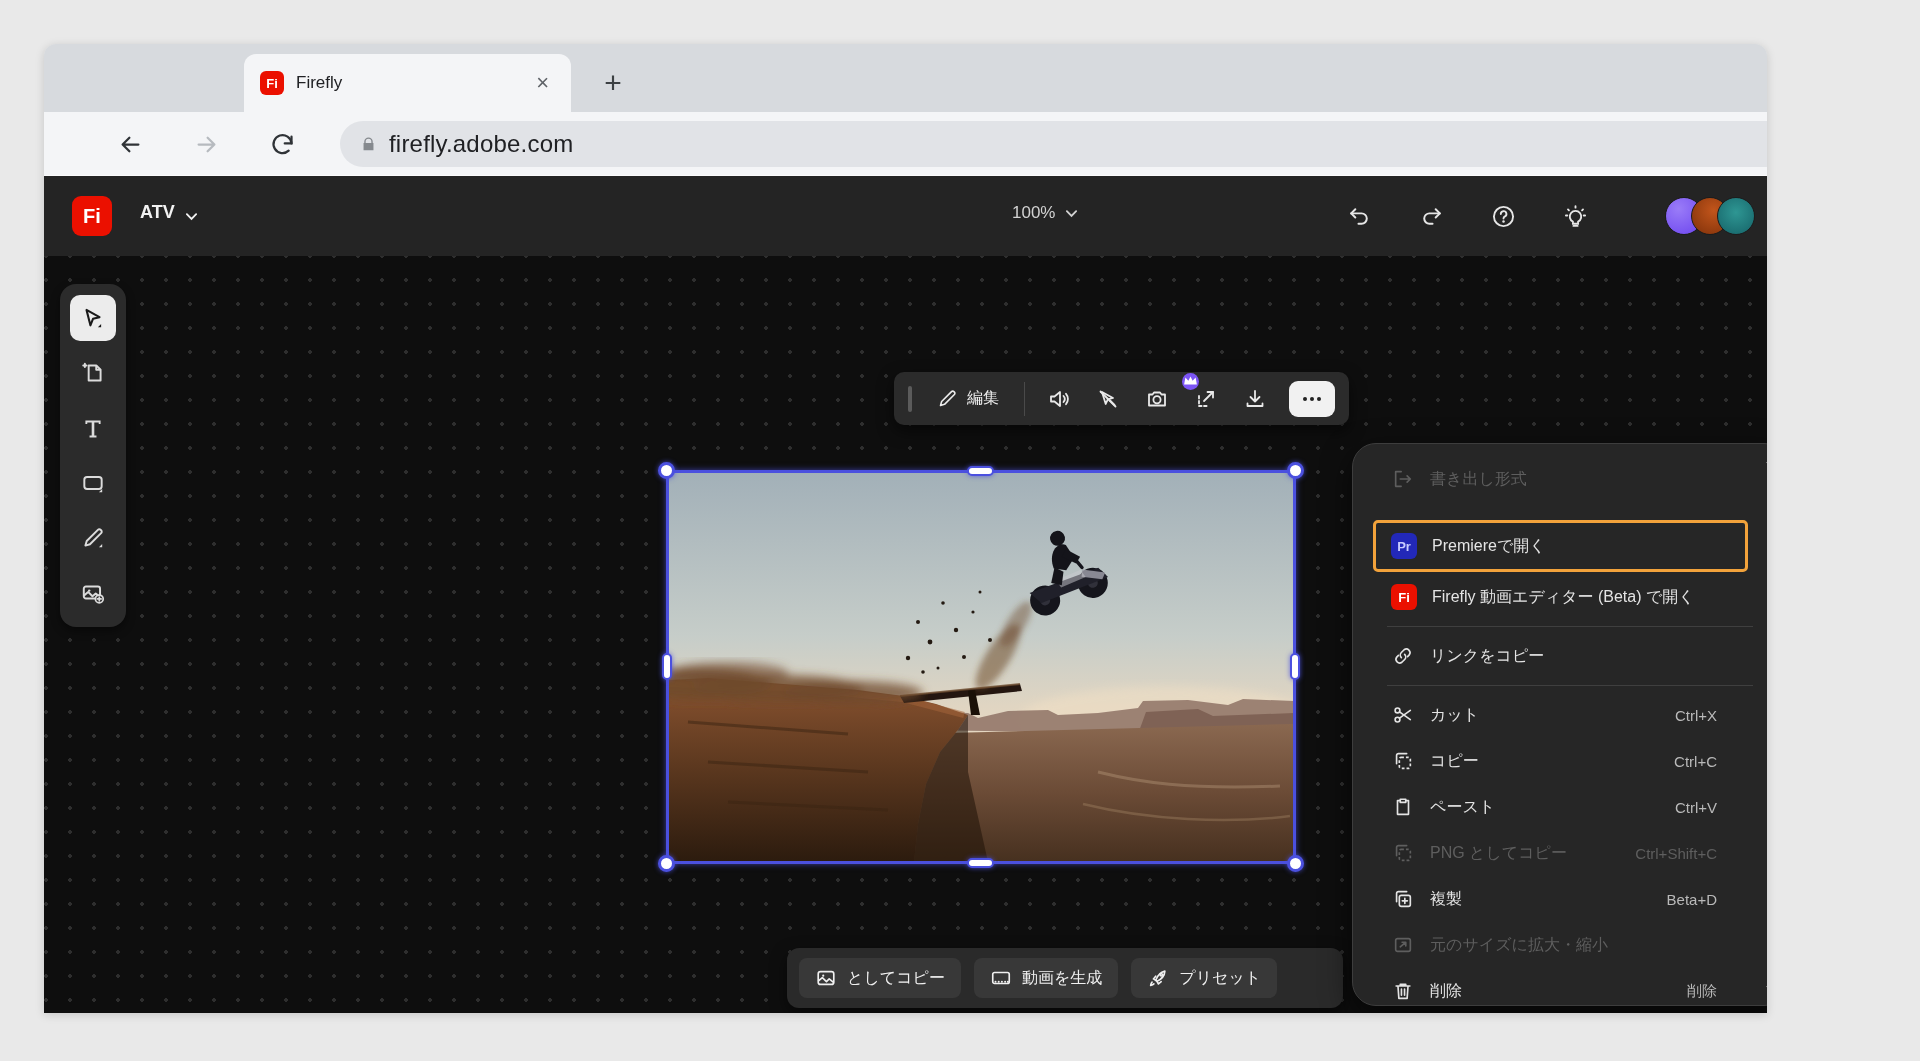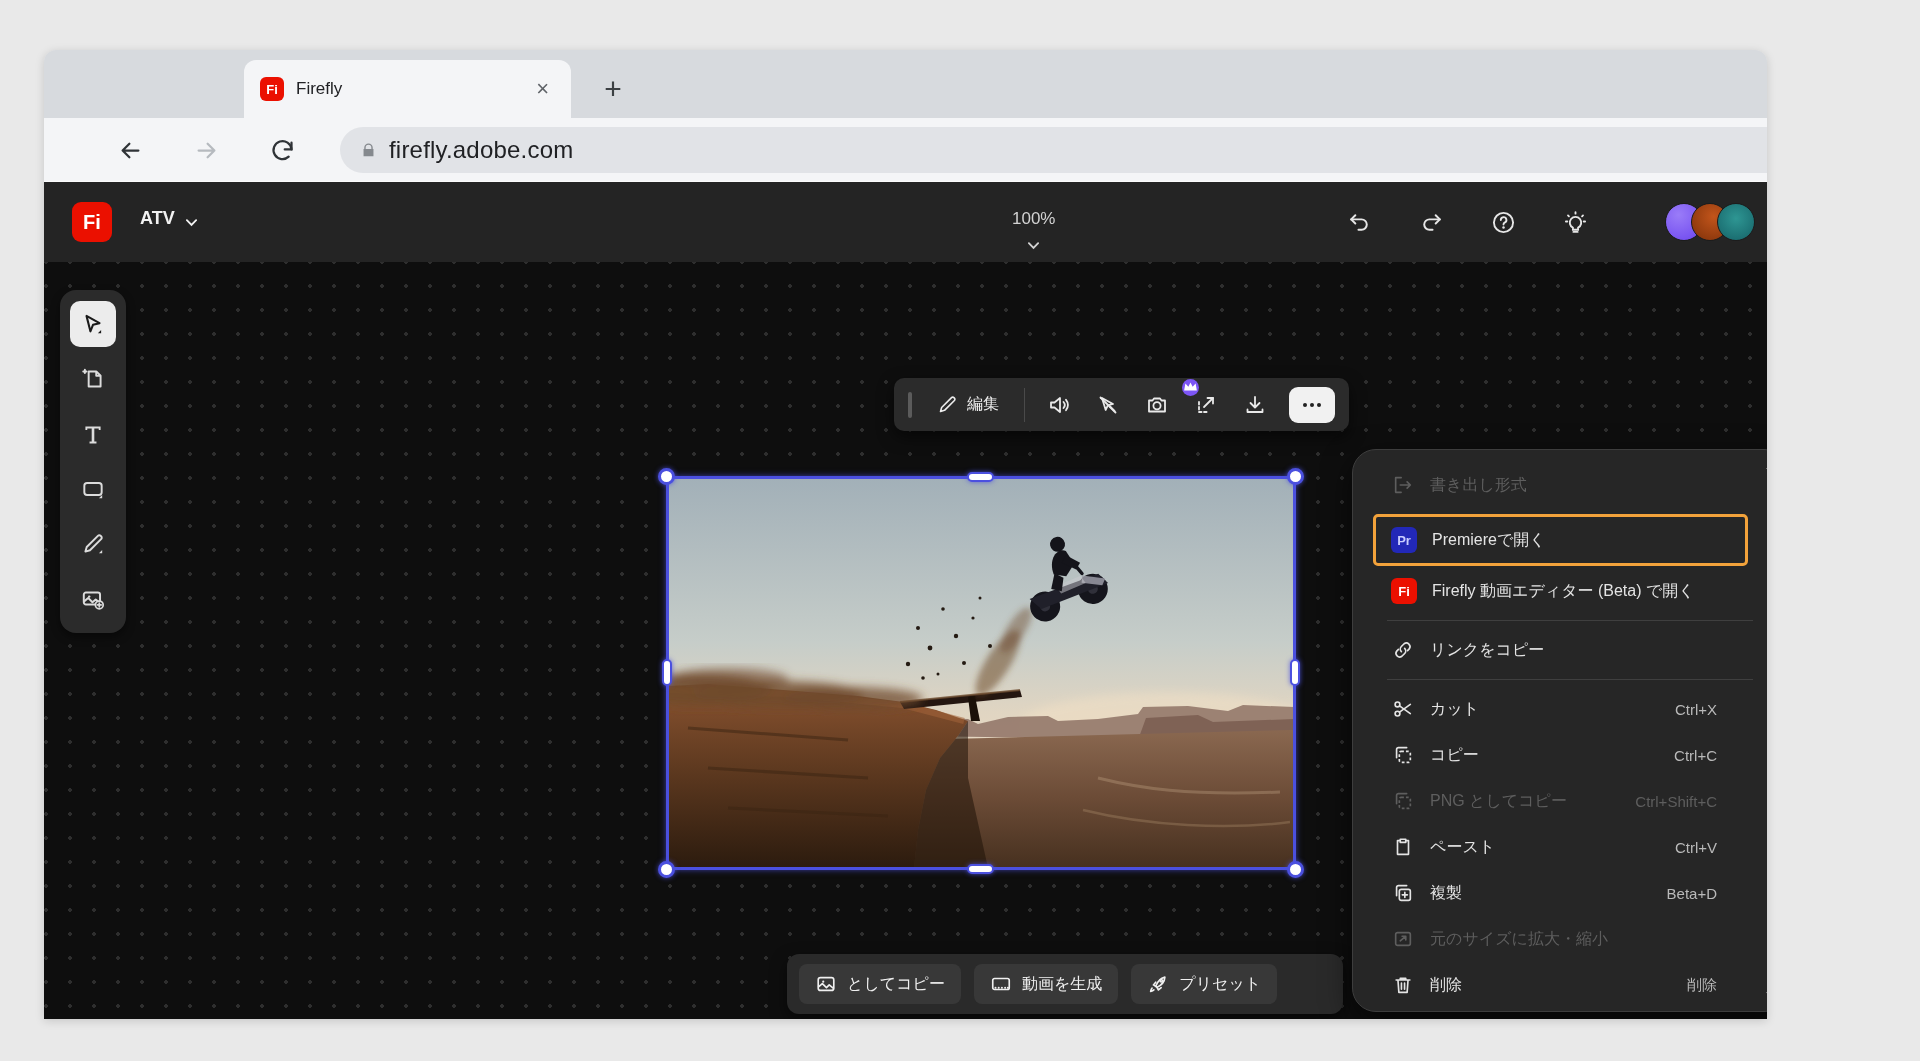--- a/index.html
+++ b/index.html
@@ -1,20 +1,20 @@
 <!DOCTYPE html>
 <html><head>
 <meta charset="utf-8">
 <style>
   * { margin:0; padding:0; box-sizing:border-box; }
   html,body { width:1920px; height:1061px; background:#e9e9e9; font-family:"Liberation Sans","DejaVu Sans",sans-serif; overflow:hidden; }
   .stage { position:relative; width:1920px; height:1061px; }
 
   
-  .bwin { position:absolute; left:44px; top:50px; width:1723px; height:969px; border-radius:12px 12px 0 0; overflow:hidden; box-shadow:0 2px 10px rgba(0,0,0,.15); }
+  .bwin { position:absolute; left:44px; top:44px; width:1723px; height:969px; border-radius:12px 12px 0 0; overflow:hidden; box-shadow:0 2px 10px rgba(0,0,0,.15); }
   .tabbar { position:relative; height:68px; background:#d7dade; }
   .tl { position:absolute; top:69px; width:18px; height:18px; border-radius:50%; }
   .tl.r { left:66px; background:#ec6a5e; }
   .tl.y { left:98px; background:#f4bf4f; }
   .tl.g { left:130px; background:#61c454; }
   .tab { position:absolute; left:200px; top:10px; width:327px; height:58px; background:#f4f5f7; border-radius:12px 12px 0 0; display:flex; align-items:center; padding:0 16px; }
   .fav { width:24px; height:24px; border-radius:6px; background:#eb1000; color:#fff; font-weight:bold; font-size:13px; display:flex; align-items:center; justify-content:center; }
   .tab .ttl { margin-left:12px; font-size:17px; color:#202124; flex:1; }
   .tab .x { color:#5f6368; font-size:22px; line-height:1; padding:2px 6px; border-radius:50%; }
   .newtab { position:absolute; left:552px; top:22px; width:34px; height:34px; color:#3c4043; font-size:30px; font-weight:300; display:flex; align-items:center; justify-content:center; }
@@ -25,21 +25,21 @@
   .urlbar { position:absolute; left:296px; top:9px; width:1520px; height:46px; background:#e1e3e7; border-radius:23px; display:flex; align-items:center; padding:0 20px; }
   .urlbar svg { width:17px; height:17px; margin-right:12px; }
   .urltext { font-size:24px; color:#202124; letter-spacing:.2px; }
 
   
   .app { position:relative; height:837px; background:#0e0e0e; }
   .appbar { position:relative; height:80px; background:#242424; }
   .filogo { position:absolute; left:28px; top:20px; width:40px; height:40px; border-radius:9px; background:#eb1000; color:#fff; font-weight:bold; font-size:20px; display:flex; align-items:center; justify-content:center; }
   .projname { position:absolute; left:96px; top:26px; display:flex; align-items:flex-end; gap:10px; color:#f2f2f2; font-weight:bold; font-size:18px; }
   .chev { width:13px; height:13px; }
-  .zoomctl { position:absolute; left:968px; top:27px; display:flex; align-items:center; gap:10px; color:#d2d2d2; font-size:17px;flex-direction:column; }
+  .zoomctl { position:absolute; left:968px; top:27px; display:flex; align-items:center; gap:10px; color:#d2d2d2; font-size:17px; }
   .hicons { position:absolute; right:170px; top:18px; display:flex; gap:28px; align-items:center; }
   .hicons .hi { width:44px; height:44px; display:flex; align-items:center; justify-content:center; color:#e6e6e6; }
   .hi svg { width:25px; height:25px; }
   .avatars { position:absolute; right:12px; top:21px; display:flex; }
   .av { width:38px; height:38px; border-radius:50%; margin-left:-12px; border:1px solid #1c1c1c; }
   .av1 { background:radial-gradient(circle at 35% 30%, #9a7cf8, #6b44ee); }
   .av2 { background:radial-gradient(circle at 60% 35%, #c2551b, #7e3009); }
   .av3 { background:radial-gradient(circle at 50% 40%, #2e9693, #156267); }
 
   .canvas { position:relative; height:757px; background:#0e0e0e;
@@ -85,21 +85,21 @@
   .bbtn svg { width:22px; height:22px; }
 
   
   .cmenu { position:absolute; left:1308px; top:187px; width:436px; height:563px; background:#262626; border:1px solid #3d3d3d; border-radius:24px; box-shadow:0 10px 30px rgba(0,0,0,.6); padding:12px 16px; z-index:5; }
   .mi { height:46px; display:flex; align-items:center; gap:15px; padding:0 54px 0 22px; color:#e4e4e4; font-size:16px; position:relative; }
   .mi .ic { width:24px; height:24px; display:flex; align-items:center; justify-content:center; flex:none; }
   .mi .ic svg { width:22px; height:22px; }
   .mi .lbl { white-space:nowrap; }
   .mi .sc { margin-left:auto; color:#b9b9b9; font-size:15px; }
   .mi.dis, .mi.dis .sc { color:#5e5e5e; }
-  .mi.hl { outline:3px solid #f2a23b; outline-offset:-2px; border-radius:4px; margin:7px 24px 3px 5px; padding:0 25px 0 17px; height:50px; }
+  .mi.hl { outline:3px solid #f2a23b; outline-offset:-2px; border-radius:4px; margin:19px 24px 3px 5px; padding:0 25px 0 17px; height:50px; }
   .appbadge { width:26px; height:26px; border-radius:6px; font-weight:bold; font-size:13px; display:flex; align-items:center; justify-content:center; flex:none; }
   .pr { background:#2228b8; color:#c8ccff; }
   .fired { background:#eb1000; color:#fff; }
   .mdiv { height:1px; background:#3f3f3f; margin:6px 18px; }
   .sbar { position:absolute; right:7px; top:10px; bottom:10px; width:16px; }
   .sbar .up, .sbar .dn { position:absolute; left:2px; width:0; height:0; border-left:7px solid transparent; border-right:7px solid transparent; }
   .sbar .up { top:0; border-bottom:9px solid #9c9c9c; }
   .sbar .dn { bottom:0; border-top:9px solid #9c9c9c; }
   .sbar .thumb { position:absolute; left:3px; top:16px; width:10px; height:280px; border-radius:5px; background:#9c9c9c; }
 </style>
@@ -452,39 +452,39 @@
           <div class="mi">
             <span class="ic">
               <svg viewBox="0 0 24 24" fill="none" stroke="currentColor" stroke-width="1.8">
                   <rect x="8" y="8" width="12" height="12" rx="2" stroke-dasharray="3 2.2"></rect>
                   <path d="M5 15V6a2 2 0 0 1 2-2h9" stroke-linecap="round"></path>
                 </svg>
             </span>
             <span class="lbl">コピー</span>
             <span class="sc">Ctrl+C</span>
           </div>
+          <div class="mi">
+            <span class="ic">
+              <svg viewBox="0 0 24 24" fill="none" stroke="currentColor" stroke-width="1.8" stroke-linejoin="round">
+                  <path d="M9 5H6v15h12V5h-3"></path>
+                  <path d="M9 3.5h6V7H9z"></path>
+                </svg>
+            </span>
+            <span class="lbl">ペースト</span>
+            <span class="sc">Ctrl+V</span>
+          </div>
           <div class="mi dis">
             <span class="ic">
               <svg viewBox="0 0 24 24" fill="none" stroke="currentColor" stroke-width="1.8">
                   <rect x="8" y="8" width="12" height="12" rx="2" stroke-dasharray="3 2.2"></rect>
                   <path d="M5 15V6a2 2 0 0 1 2-2h9" stroke-linecap="round"></path>
                 </svg>
             </span>
             <span class="lbl">PNG としてコピー</span>
             <span class="sc">Ctrl+Shift+C</span>
-          </div>
-          <div class="mi">
-            <span class="ic">
-              <svg viewBox="0 0 24 24" fill="none" stroke="currentColor" stroke-width="1.8" stroke-linejoin="round">
-                  <path d="M9 5H6v15h12V5h-3"></path>
-                  <path d="M9 3.5h6V7H9z"></path>
-                </svg>
-            </span>
-            <span class="lbl">ペースト</span>
-            <span class="sc">Ctrl+V</span>
           </div>
           <div class="mi">
             <span class="ic">
               <svg viewBox="0 0 24 24" fill="none" stroke="currentColor" stroke-width="1.8" stroke-linecap="round" stroke-linejoin="round">
                   <rect x="8" y="8" width="12" height="12" rx="2"></rect>
                   <path d="M5 15V6a2 2 0 0 1 2-2h9"></path>
                   <path d="M14 11.2v5.6M11.2 14h5.6"></path>
                 </svg>
             </span>
             <span class="lbl">複製</span>

